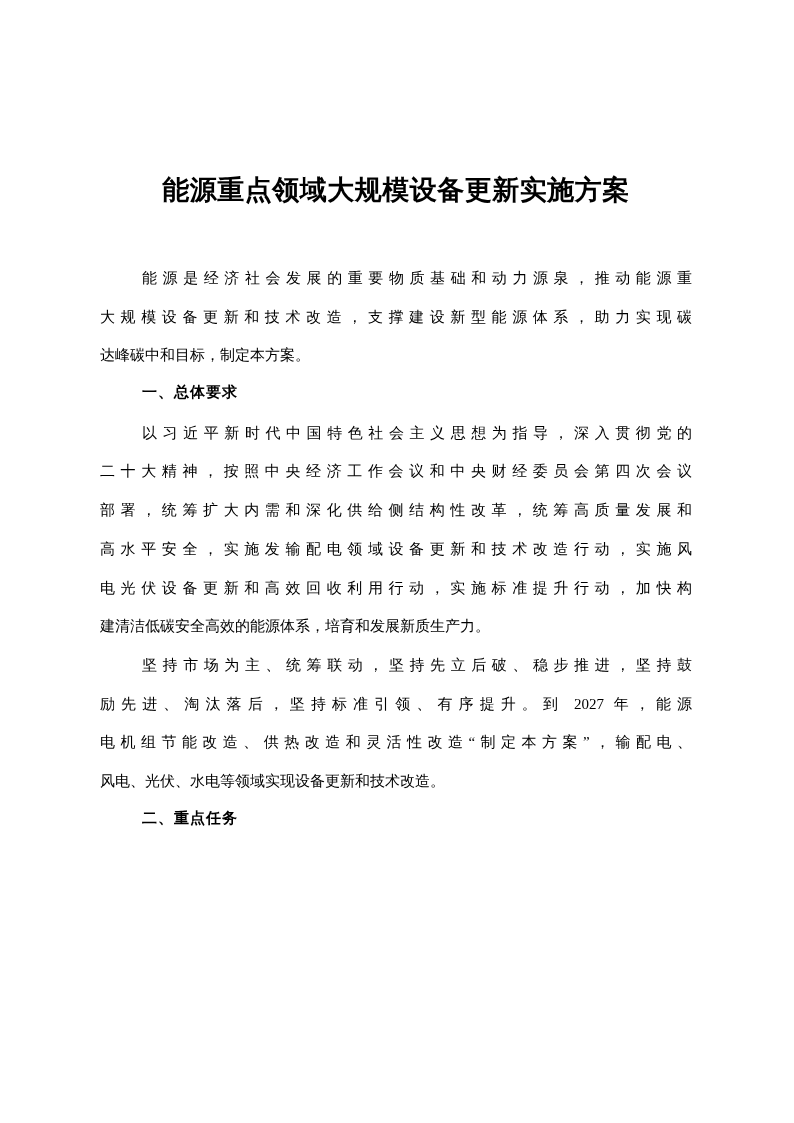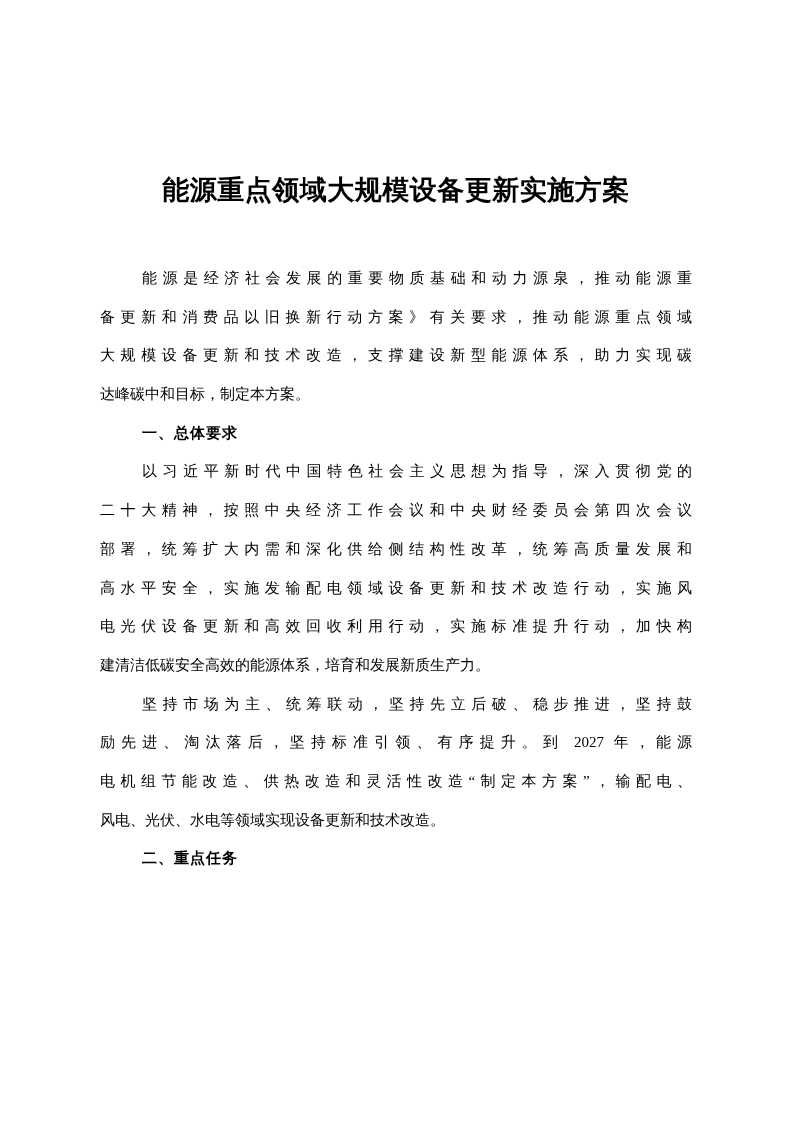--- a/index.html
+++ b/index.html
@@ -46,36 +46,35 @@
     white-space: nowrap;
   }
   .line.indent {
     text-indent: 42px;
   }
   .line.last {
     text-align: center;
     text-align-last: left;
   }
   .line.heading {
-    font-family: Liberation Serif, serif;
+    font-family: Liberation Mono, monospace;
     font-weight: 700;
     text-align: right;
     text-align-last: left;
     text-indent: 42px;
     letter-spacing: 1px;
   }
 </style>
 </head>
 <body>
 
 <div class="page">
   <div class="doc-title">能源重点领域大规模设备更新实施方案</div>
   <div class="body-text">
       <div class="line indent">能源是经济社会发展的重要物质基础和动力源泉，推动能源重</div>
-      <div class="line">备更新和消费品以旧换新行动方案》有关要求，推动能源重点领域</div>
       <div class="line">大规模设备更新和技术改造，支撑建设新型能源体系，助力实现碳</div>
       <div class="line last">达峰碳中和目标，制定本方案。</div>
       <div class="line heading">一、总体要求</div>
       <div class="line indent">以习近平新时代中国特色社会主义思想为指导，深入贯彻党的</div>
       <div class="line">二十大精神，按照中央经济工作会议和中央财经委员会第四次会议</div>
       <div class="line">部署，统筹扩大内需和深化供给侧结构性改革，统筹高质量发展和</div>
       <div class="line">高水平安全，实施发输配电领域设备更新和技术改造行动，实施风</div>
       <div class="line">电光伏设备更新和高效回收利用行动，实施标准提升行动，加快构</div>
       <div class="line last">建清洁低碳安全高效的能源体系，培育和发展新质生产力。</div>
       <div class="line indent">坚持市场为主、统筹联动，坚持先立后破、稳步推进，坚持鼓</div>

